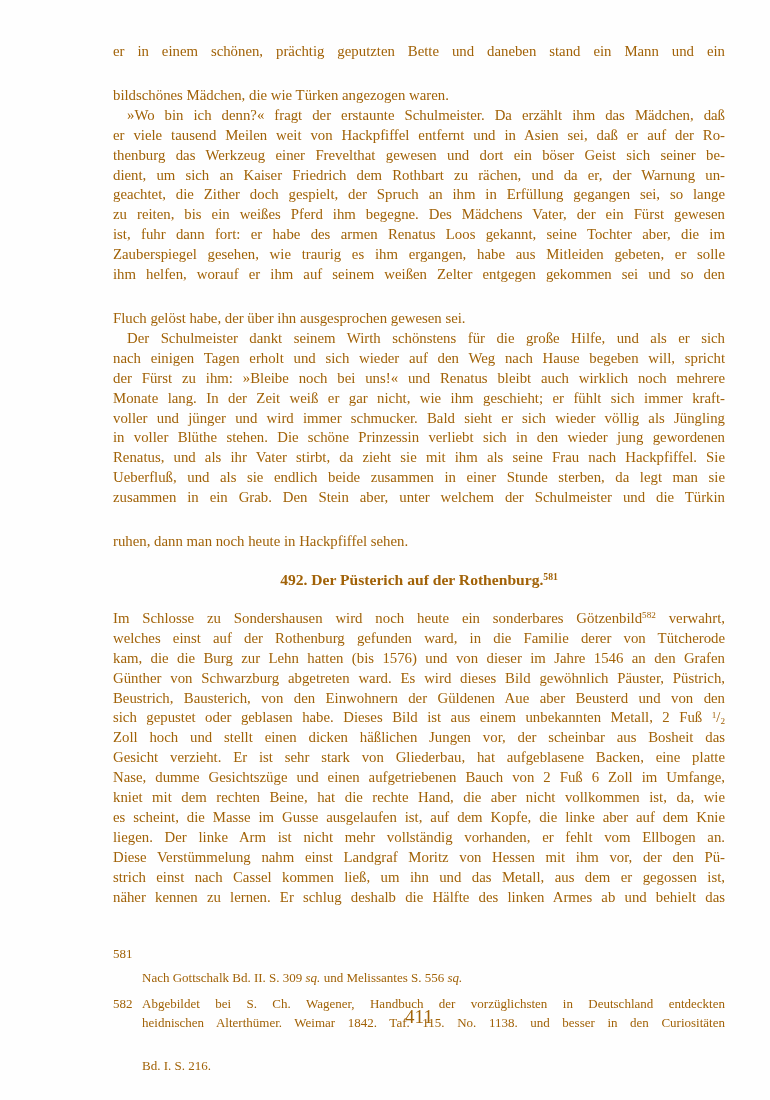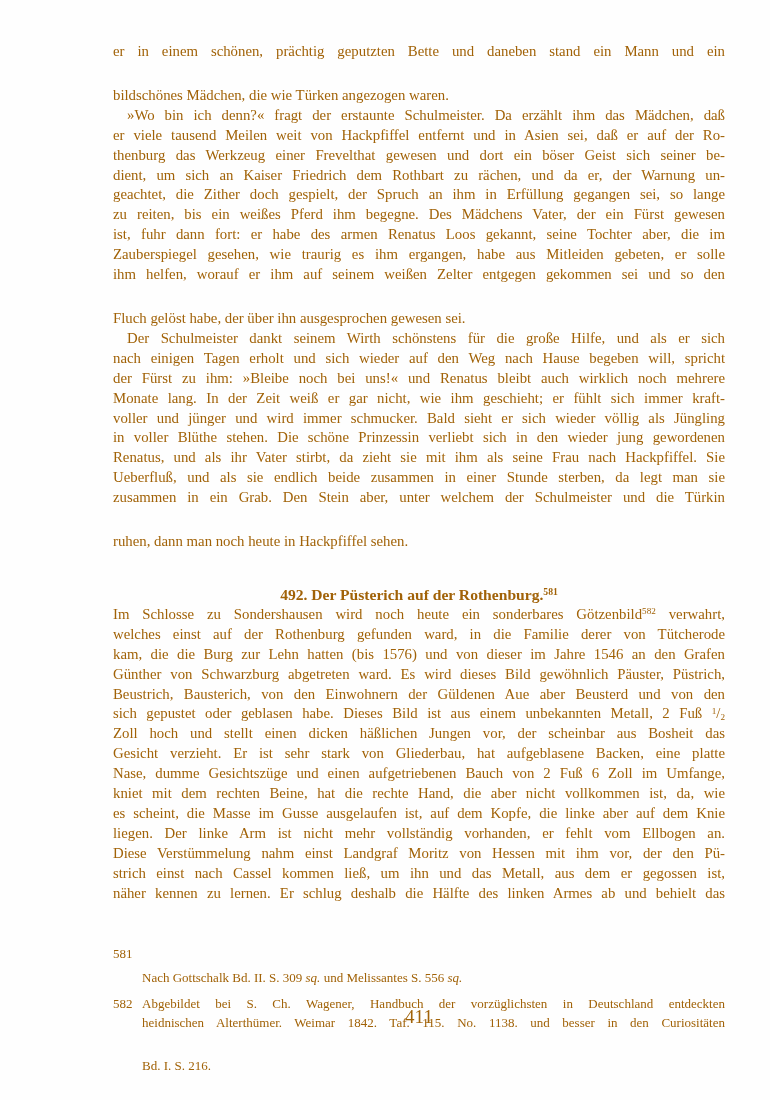--- a/index.html
+++ b/index.html
@@ -29,27 +29,27 @@
     text-align-last:justify;
     overflow:hidden;
     white-space:nowrap;
   }
   .line.endline {
     text-align-last:left;
     margin-top:24px;
   }
   .para.indent .line:first-child { text-indent:14px; }
   .heading {
-    margin-top:33px;
+    margin-top:18px;
     text-align:center;
     font-weight:700;
     font-size:15.6px;
     line-height:20px;
   }
-  .section { }
+  .section { margin-top:19px; }
   sup {
     font-size:0.62em;
     line-height:0;
     vertical-align:baseline;
     position:relative; top:-0.5em;
   }
   sub {
     font-size:0.62em;
     line-height:0;
     vertical-align:baseline;

